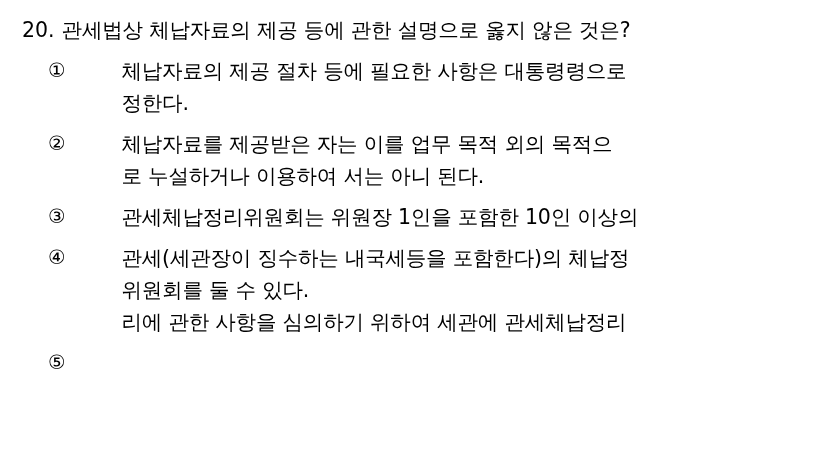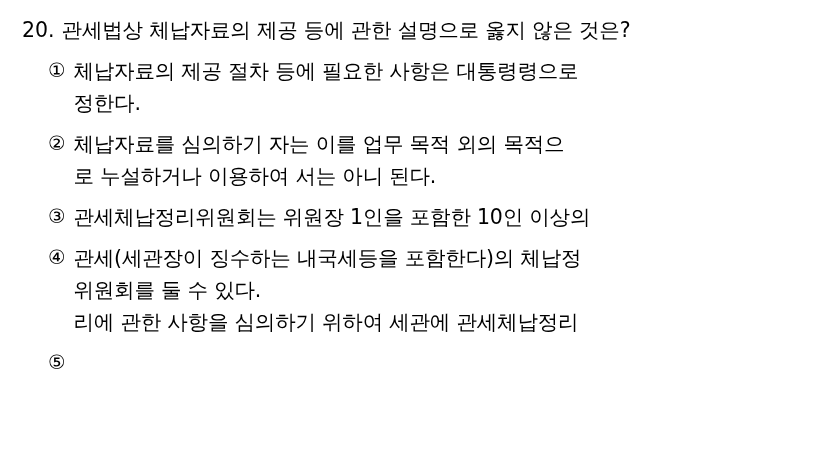--- a/index.html
+++ b/index.html
@@ -56,20 +56,21 @@
     line-height: 32px;
     padding-right: 8px;
     white-space: nowrap;
   }
   .c-text {
     flex: 1 1 auto;
     font-size: 20.5px;
     line-height: 32px;
     letter-spacing: -0.2px;
     word-break: keep-all;
+    margin-left: 48px;
   }
   .c-text .line {
     display: block;
     white-space: nowrap;
   }
 </style>
 </head>
 <body>
 
 <div class="page">
@@ -88,21 +89,21 @@
       <span class="c-marker">①</span>
       <span class="c-text">
         <span class="line">체납자료의 제공 절차 등에 필요한 사항은 대통령령으로</span>
         <span class="line">정한다.</span>
       </span>
     </div>
 
     <div class="choice">
       <span class="c-marker">②</span>
       <span class="c-text">
-        <span class="line">체납자료를 심의하기 자는 이를 업무 목적 외의 목적으</span>
+        <span class="line">체납자료를 제공받은 자는 이를 업무 목적 외의 목적으</span>
         <span class="line">로 누설하거나 이용하여 서는 아니 된다.</span>
       </span>
     </div>
 
     <div class="choice">
       <span class="c-marker">③</span>
       <span class="c-text">
         <span class="line">관세체납정리위원회는 위원장 1인을 포함한 10인 이상의</span>
       </span>
     </div>

